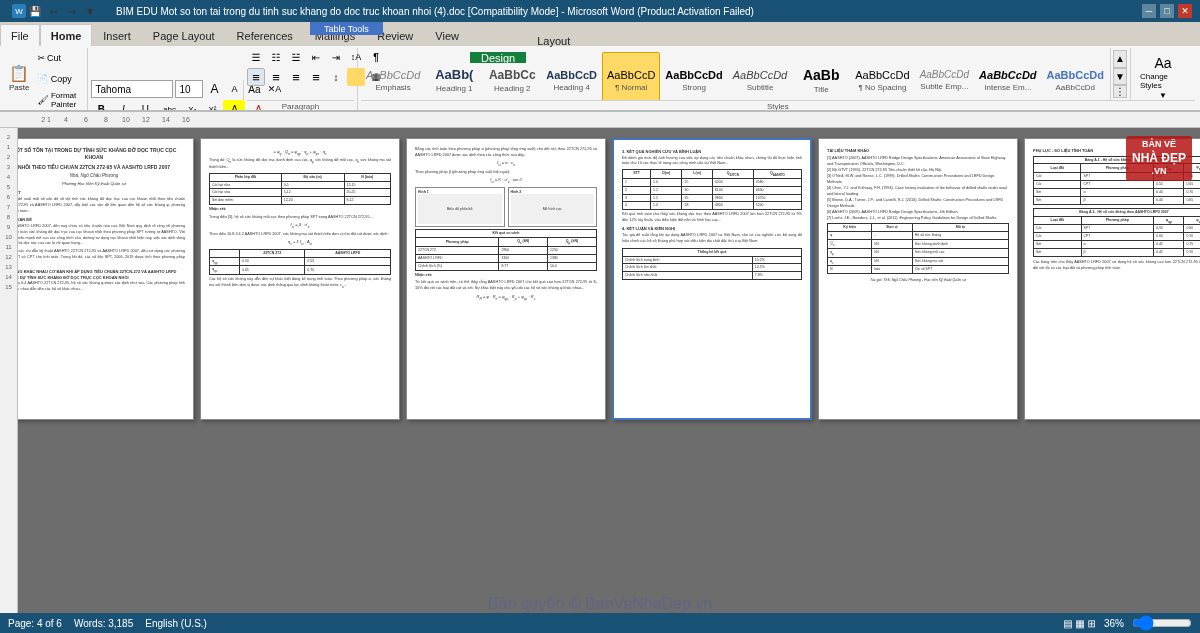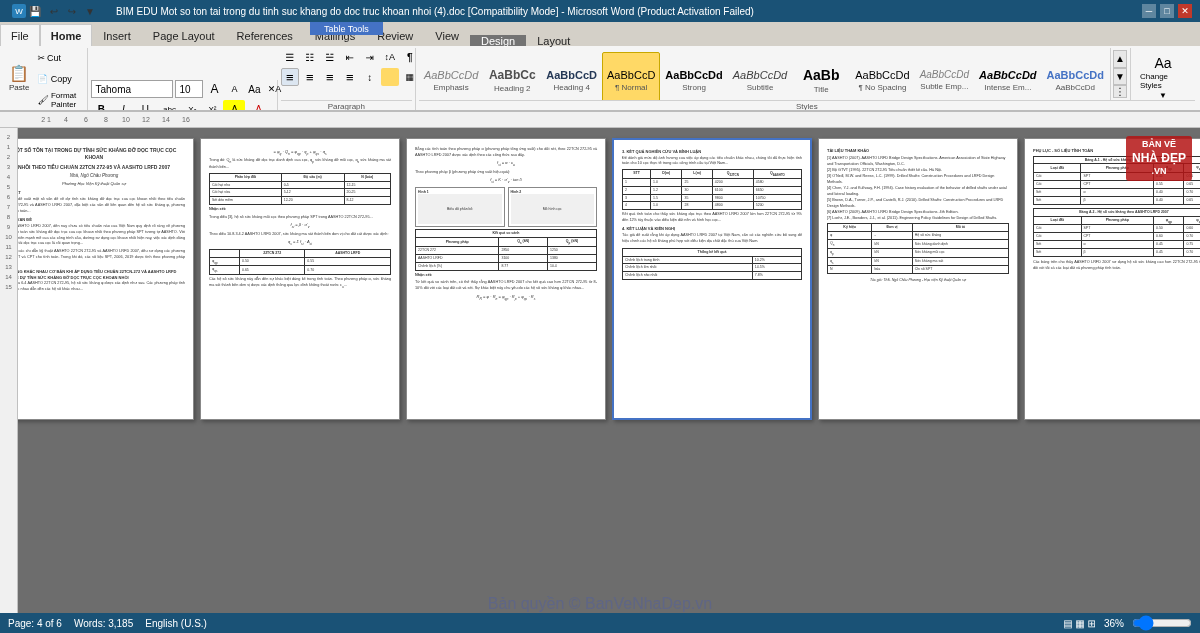--- a/index.html
+++ b/index.html
@@ -352,21 +352,21 @@
       </div>
     <div class="r-tab">
         <span>Mailings</span>
       </div>
     <div class="r-tab">
         <span>Review</span>
       </div>
     <div class="r-tab">
         <span>View</span>
       </div>
-    <div class="r-tab" style="background:#737373; color:white; margin-top:13px; height:11px;">
+    <div class="r-tab" style="background:#15803d; color:white; margin-top:30px; height:11px;">
         <span>Design</span>
       </div>
     <div class="r-tab" style="margin-top:13px; height:11px;">
         <span>Layout</span>
       </div>
   </div>
 
   <div class="ribbon-content">
 
     <div class="r-group">
@@ -440,20 +440,24 @@
       <div class="r-group-label">Paragraph</div>
     </div>
 
     <div class="r-group" style="flex:1; border-right:none;">
       <div class="r-group-top" style="align-items:stretch; overflow:hidden;">
         <div class="styles-area">
           <div class="styles-row">
             <div class="s-item s-emphasis">
               <div class="s-preview">AaBbCcDd</div>
               <div class="s-label">Emphasis</div>
+            </div>
+            <div class="s-item s-h1">
+              <div class="s-preview">AaBb(</div>
+              <div class="s-label">Heading 1</div>
             </div>
             <div class="s-item s-h2">
               <div class="s-preview">AaBbCc</div>
               <div class="s-label">Heading 2</div>
             </div>
             <div class="s-item s-h4">
               <div class="s-preview">AaBbCcD</div>
               <div class="s-label">Heading 4</div>
             </div>
             <div class="s-item s-normal s-active">

